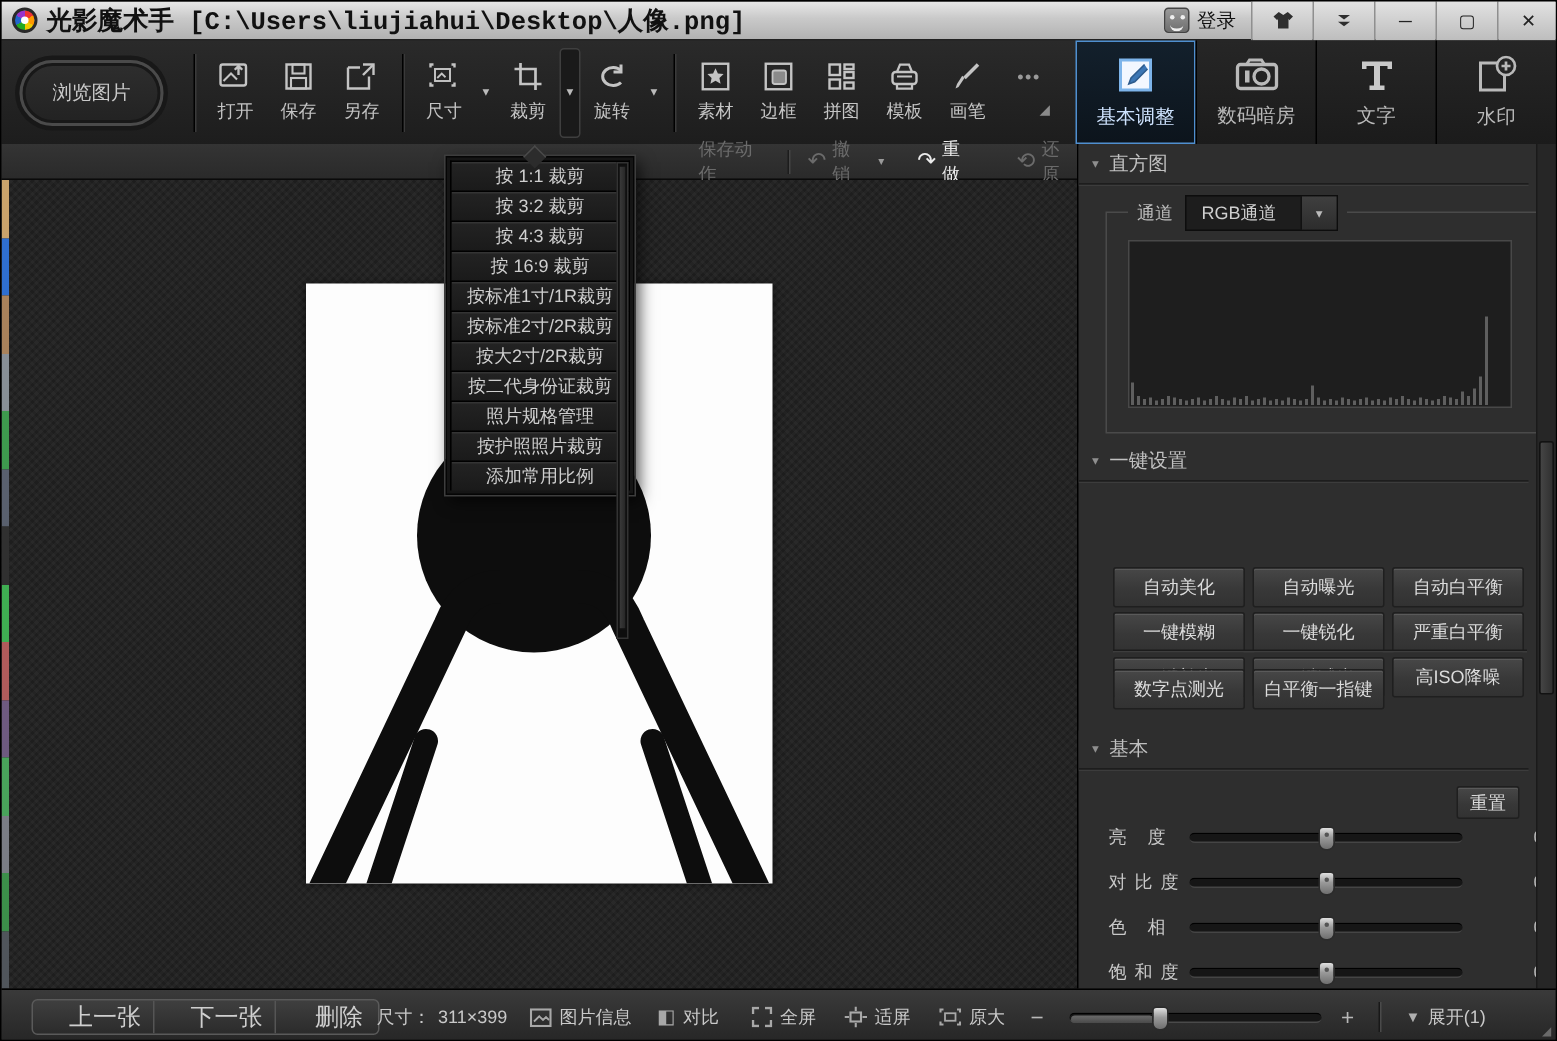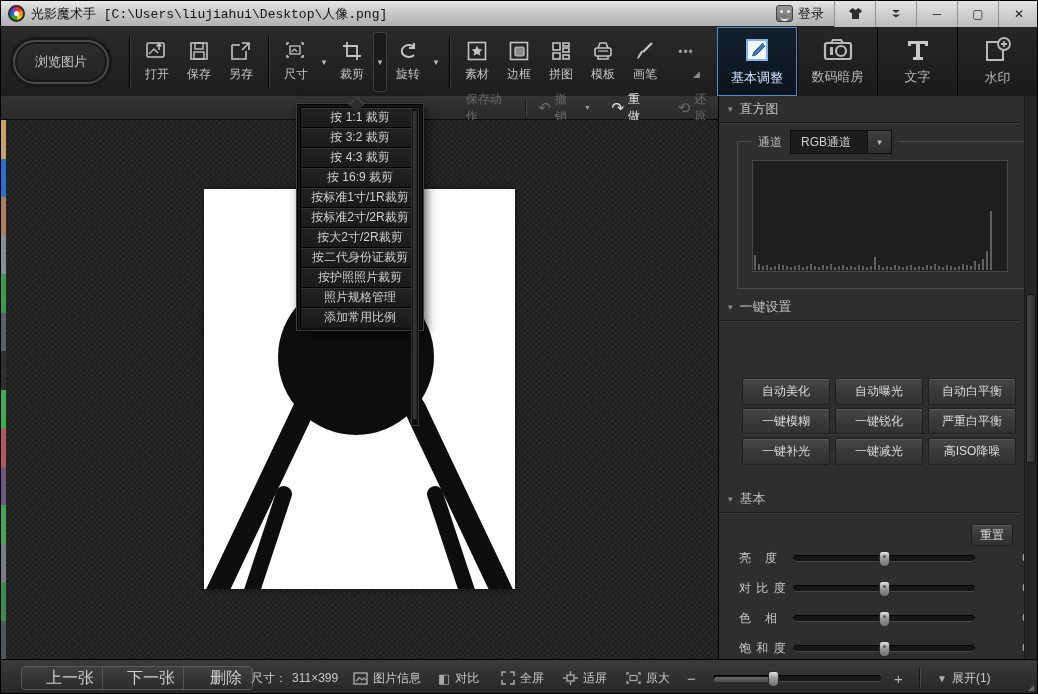--- a/index.html
+++ b/index.html
@@ -16,21 +16,21 @@
     background:linear-gradient(#e8e8e8,#c9c9c9 45%,#b2b2b2);
     border-bottom:1px solid #222;
     display:flex; align-items:center; color:#111;
   }
   .app-logo {
     width:17px; height:17px; border-radius:50%; margin:0 6px 0 7px;
     background:conic-gradient(#e33 0 60deg,#f90 60deg 120deg,#ec0 120deg 180deg,#2a2 180deg 240deg,#26c 240deg 300deg,#93c 300deg 360deg);
     border:2px solid #2a2a2a; position:relative;
   }
   .app-logo::after { content:""; position:absolute; left:4px; top:4px; width:5px; height:5px; background:#fff; border-radius:50%; }
-  .app-title { font-family:"Liberation Mono","DejaVu Sans Mono",monospace; font-weight:normal; font-size:13px; letter-spacing:0; }
+  .app-title { font-family:"Liberation Mono","DejaVu Sans Mono",monospace; font-weight:bold; font-size:17px; letter-spacing:0; }
   .tb-right { margin-left:auto; display:flex; align-items:center; height:100%; }
   .login-chip { display:flex; align-items:center; gap:5px; padding:0 10px; font-size:13px; cursor:pointer; }
   .smiley { width:17px; height:17px; background:linear-gradient(#9a9a9a,#6e6e6e); border:1px solid #444; border-radius:3px; position:relative; }
   .smiley::before { content:""; position:absolute; left:3px; top:4px; width:3px; height:3px; background:#eee; border-radius:50%; box-shadow:7px 0 0 #eee; }
   .smiley::after { content:""; position:absolute; left:3px; top:9px; width:9px; height:4px; border-bottom:2px solid #eee; border-radius:0 0 6px 6px; }
   .winbtn {
     width:41px; height:26px; display:flex; align-items:center; justify-content:center;
     border-left:1px solid #8f8f8f; font-size:12px; color:#222; cursor:pointer;
     background:linear-gradient(#e2e2e2,#bdbdbd);
   }
@@ -445,22 +445,22 @@
 
   <div id="crop-menu">
     <div class="menu-item">按 1:1 裁剪</div>
     <div class="menu-item">按 3:2 裁剪</div>
     <div class="menu-item">按 4:3 裁剪</div>
     <div class="menu-item">按 16:9 裁剪</div>
     <div class="menu-item">按标准1寸/1R裁剪</div>
     <div class="menu-item">按标准2寸/2R裁剪</div>
     <div class="menu-item">按大2寸/2R裁剪</div>
     <div class="menu-item">按二代身份证裁剪</div>
+    <div class="menu-item">照片规格管理</div>
     <div class="menu-item">按护照照片裁剪</div>
-    <div class="menu-item">照片规格管理</div>
     <div class="menu-item">添加常用比例</div>
     <div class="menu-scroll">
         <div class="thumb2"></div>
       </div>
   </div>
 
   <div id="rightpanel">
 
     <div class="sec-header" style="position:absolute;left:0;top:0;width:300px;">
       <span class="sec-caret">▾</span>
@@ -551,20 +551,24 @@
       <button class="pbtn">一键模糊</button>
       <button class="pbtn">一键锐化</button>
       <button class="pbtn">严重白平衡</button>
       <button class="pbtn">一键补光</button>
       <button class="pbtn">一键减光</button>
       <button class="pbtn">高ISO降噪</button>
     </div>
 
     <div class="hdiv"></div>
 
+    <div class="extra-row">
+      <button class="pbtn">数字点测光</button>
+      <button class="pbtn">白平衡一指键</button>
+    </div>
 
     <div class="sec-header" style="position:absolute;left:0;top:390px;width:300px;">
       <span class="sec-caret">▾</span>
       <span>基本</span>
     </div>
 
     <div class="reset-wrap">
       <button class="pbtn">重置</button>
     </div>
 

